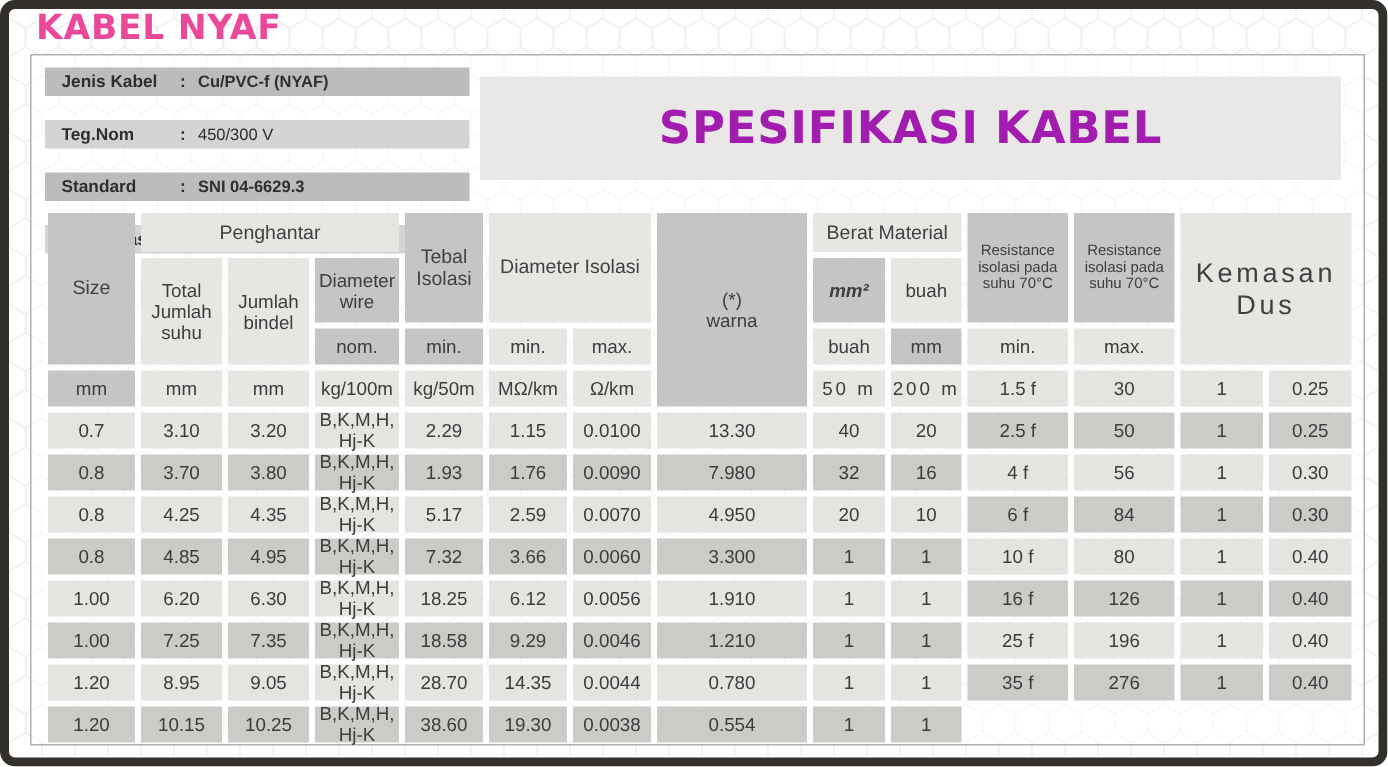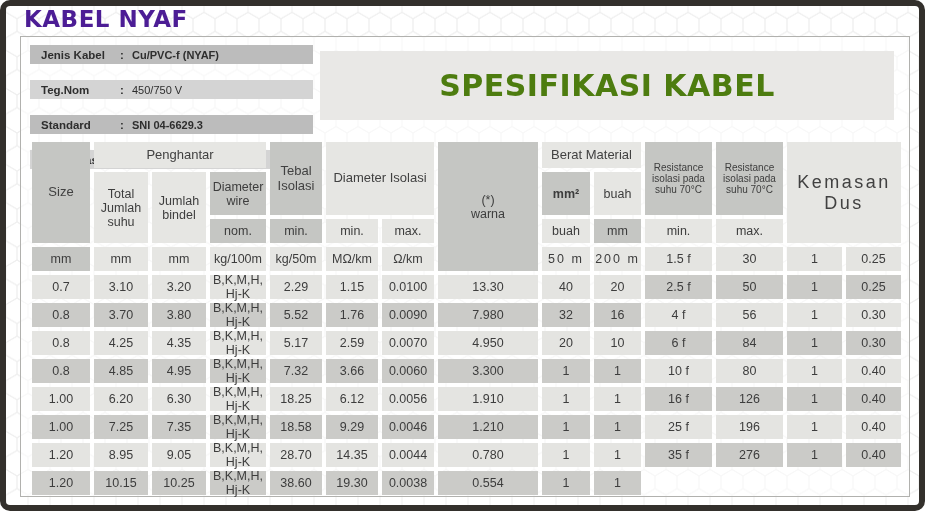--- a/index.html
+++ b/index.html
@@ -8,21 +8,21 @@
   .frame {
     position: absolute; left: 0; top: 0; width: 913px; height: 499px;
     border: 6px solid var(--frame-border, #33302c); border-radius: 10px;
     background: #ffffff; overflow: hidden;
   }
   .hexbg { position: absolute; left: 0; top: 0; width: 913px; height: 499px; }
 
   .page-title {
     position: absolute; left: 18px; top: 0px;
     font-family: "DejaVu Sans", sans-serif; font-weight: bold;
-    font-size: 23px; letter-spacing: 0.5px; color: #4c1d95;
+    font-size: 23px; letter-spacing: 0.5px; color: #ec4899;
   }
 
   .panel {
     position: absolute; left: 14px; top: 30px; width: 888px; height: 459px;
     border: 1px solid #b1b1ae; background: rgba(255,255,255,0.55);
   }
 
   
   .info-box { position: absolute; left: 9px; top: 8px; width: 283px; }
   .info-row {
@@ -37,21 +37,21 @@
   .info-row:nth-child(1) .info-value, .info-row:nth-child(3) .info-value { font-weight: bold; }
 
   
   .banner {
     position: absolute; left: 299px; top: 14px; width: 574px; height: 69px;
     background: var(--banner-bg, #e9e8e6);
     display: flex; align-items: center; justify-content: center;
   }
   .banner-text {
     font-family: "DejaVu Sans", sans-serif; font-weight: bold;
-    font-size: 30px; letter-spacing: 0.5px; color: #4d7c0f;
+    font-size: 30px; letter-spacing: 0.5px; color: #a21caf;
   }
 
   
   .spec-table {
     position: absolute; left: 11px; top: 105px;
     display: grid;
     grid-template-columns: 58px 54px 54px 56px 52px 52px 52px 100px 48px 47px 67px 67px 55px 55px;
     grid-template-rows: 26px 43px 24px 24px repeat(8, 24px);
     gap: 4px;
   }
@@ -78,21 +78,21 @@
   .c-dimin    { grid-column: 6;       grid-row: 3; }
   .c-dimax    { grid-column: 7;       grid-row: 3; }
   .c-warna    { grid-column: 8;       grid-row: 1 / 5; }
   .c-bm       { grid-column: 9 / 11;  grid-row: 1; }
   .c-btk      { grid-column: 9 / 11;  grid-row: 2 / 4; }
   .c-rmin     { grid-column: 11;      grid-row: 1 / 3; font-size: 10px; padding: 0 2px; }
   .c-rmax     { grid-column: 12;      grid-row: 1 / 3; font-size: 10px; padding: 0 2px; }
   .c-resmin   { grid-column: 11;      grid-row: 3; }
   .c-resmax   { grid-column: 12;      grid-row: 3; }
   .c-kemasan  { grid-column: 13 / 15; grid-row: 1 / 4; letter-spacing: 2.5px; font-size: 18px; }
-  .u-bold { font-weight: bold; }
+  .u-bold { font-weight: bold; font-style: italic; }
   .u-sp   { letter-spacing: 2px; }
 </style>
 </head>
 <body>
 
 <div class="frame">
 
   <svg class="hexbg" xmlns="http://www.w3.org/2000/svg">
     <defs>
       <pattern id="hex" width="22" height="38.1" patternUnits="userSpaceOnUse">
@@ -113,21 +113,21 @@
 
     <div class="info-box">
       <div class="info-row">
         <span class="info-label">Jenis Kabel</span>
         <span class="info-sep">:</span>
         <span class="info-value">Cu/PVC-f (NYAF)</span>
       </div>
       <div class="info-row">
         <span class="info-label">Teg.Nom</span>
         <span class="info-sep">:</span>
-        <span class="info-value">450/750 V</span>
+        <span class="info-value">450/300 V</span>
       </div>
       <div class="info-row">
         <span class="info-label">Standard</span>
         <span class="info-sep">:</span>
         <span class="info-value">SNI 04-6629.3</span>
       </div>
       <div class="info-row">
         <span class="info-label">Spesifikasi</span>
         <span class="info-sep">:</span>
         <span class="info-value">Umum</span>
@@ -190,21 +190,21 @@
         <div class="cell rlight">40</div>
         <div class="cell rlight">20</div>
         <div class="cell rdark">2.5 f</div>
         <div class="cell rdark">50</div>
         <div class="cell rdark">1</div>
         <div class="cell rdark">0.25</div>
         <div class="cell rdark">0.8</div>
         <div class="cell rdark">3.70</div>
         <div class="cell rdark">3.80</div>
         <div class="cell rdark">B,K,M,H, Hj-K</div>
-        <div class="cell rdark">5.52</div>
+        <div class="cell rdark">1.93</div>
         <div class="cell rdark">1.76</div>
         <div class="cell rdark">0.0090</div>
         <div class="cell rdark">7.980</div>
         <div class="cell rdark">32</div>
         <div class="cell rdark">16</div>
         <div class="cell rlight">4 f</div>
         <div class="cell rlight">56</div>
         <div class="cell rlight">1</div>
         <div class="cell rlight">0.30</div>
         <div class="cell rlight">0.8</div>

